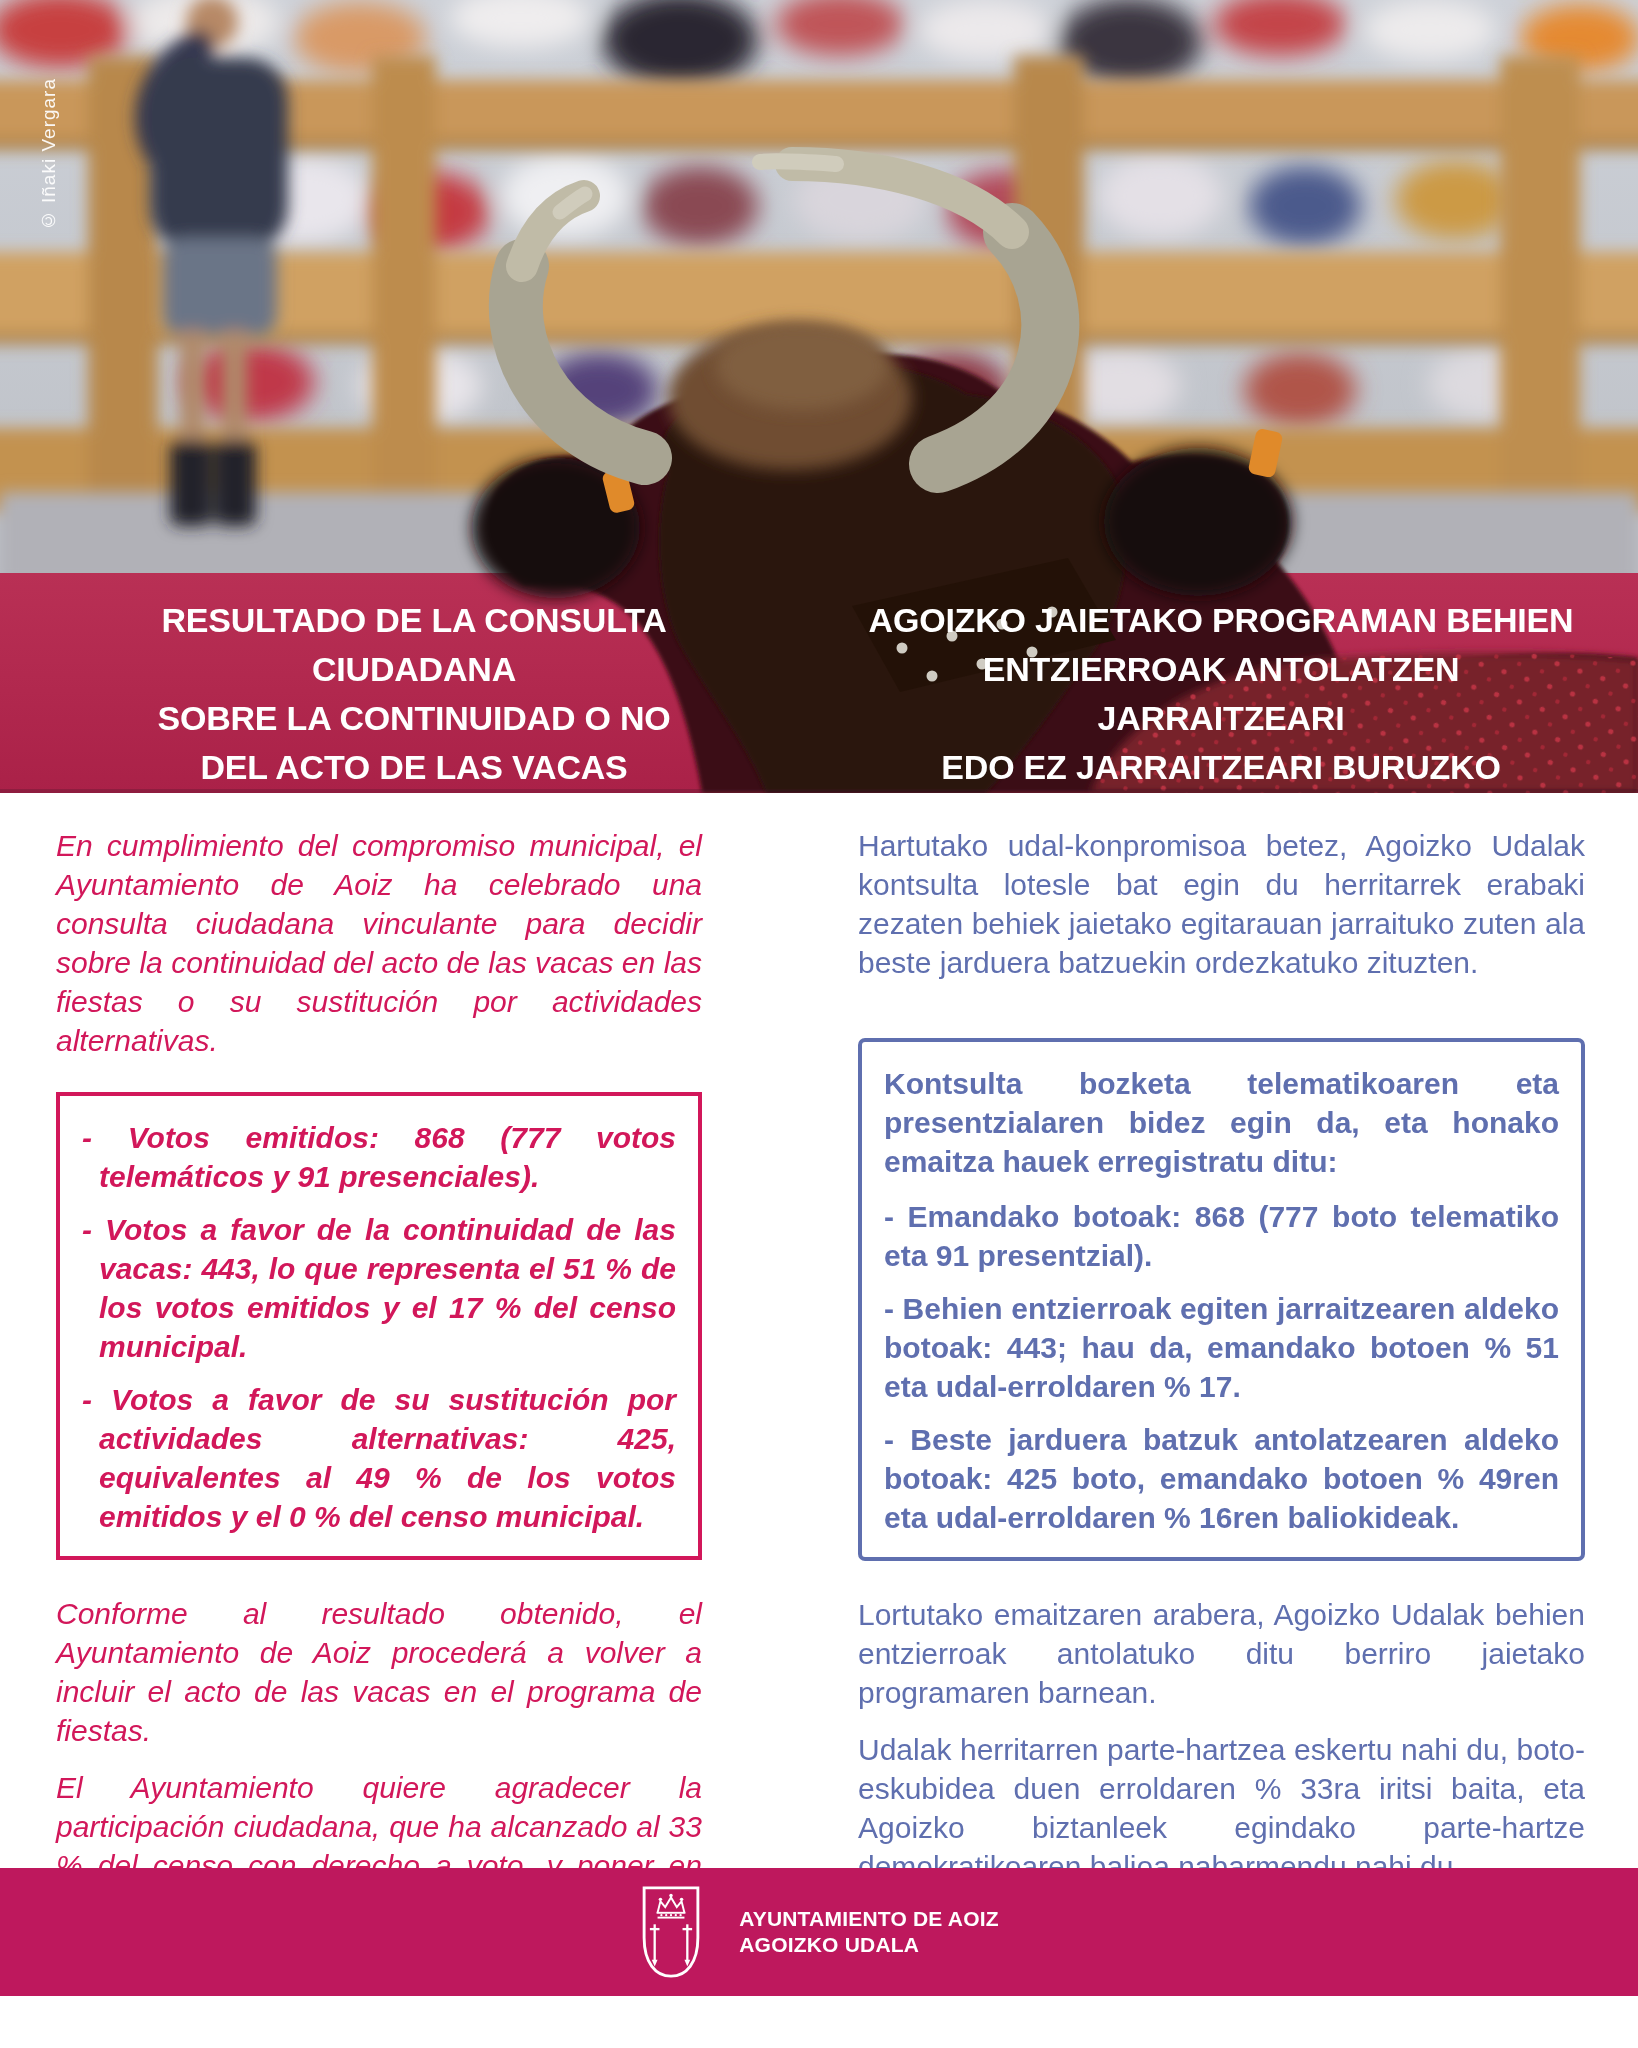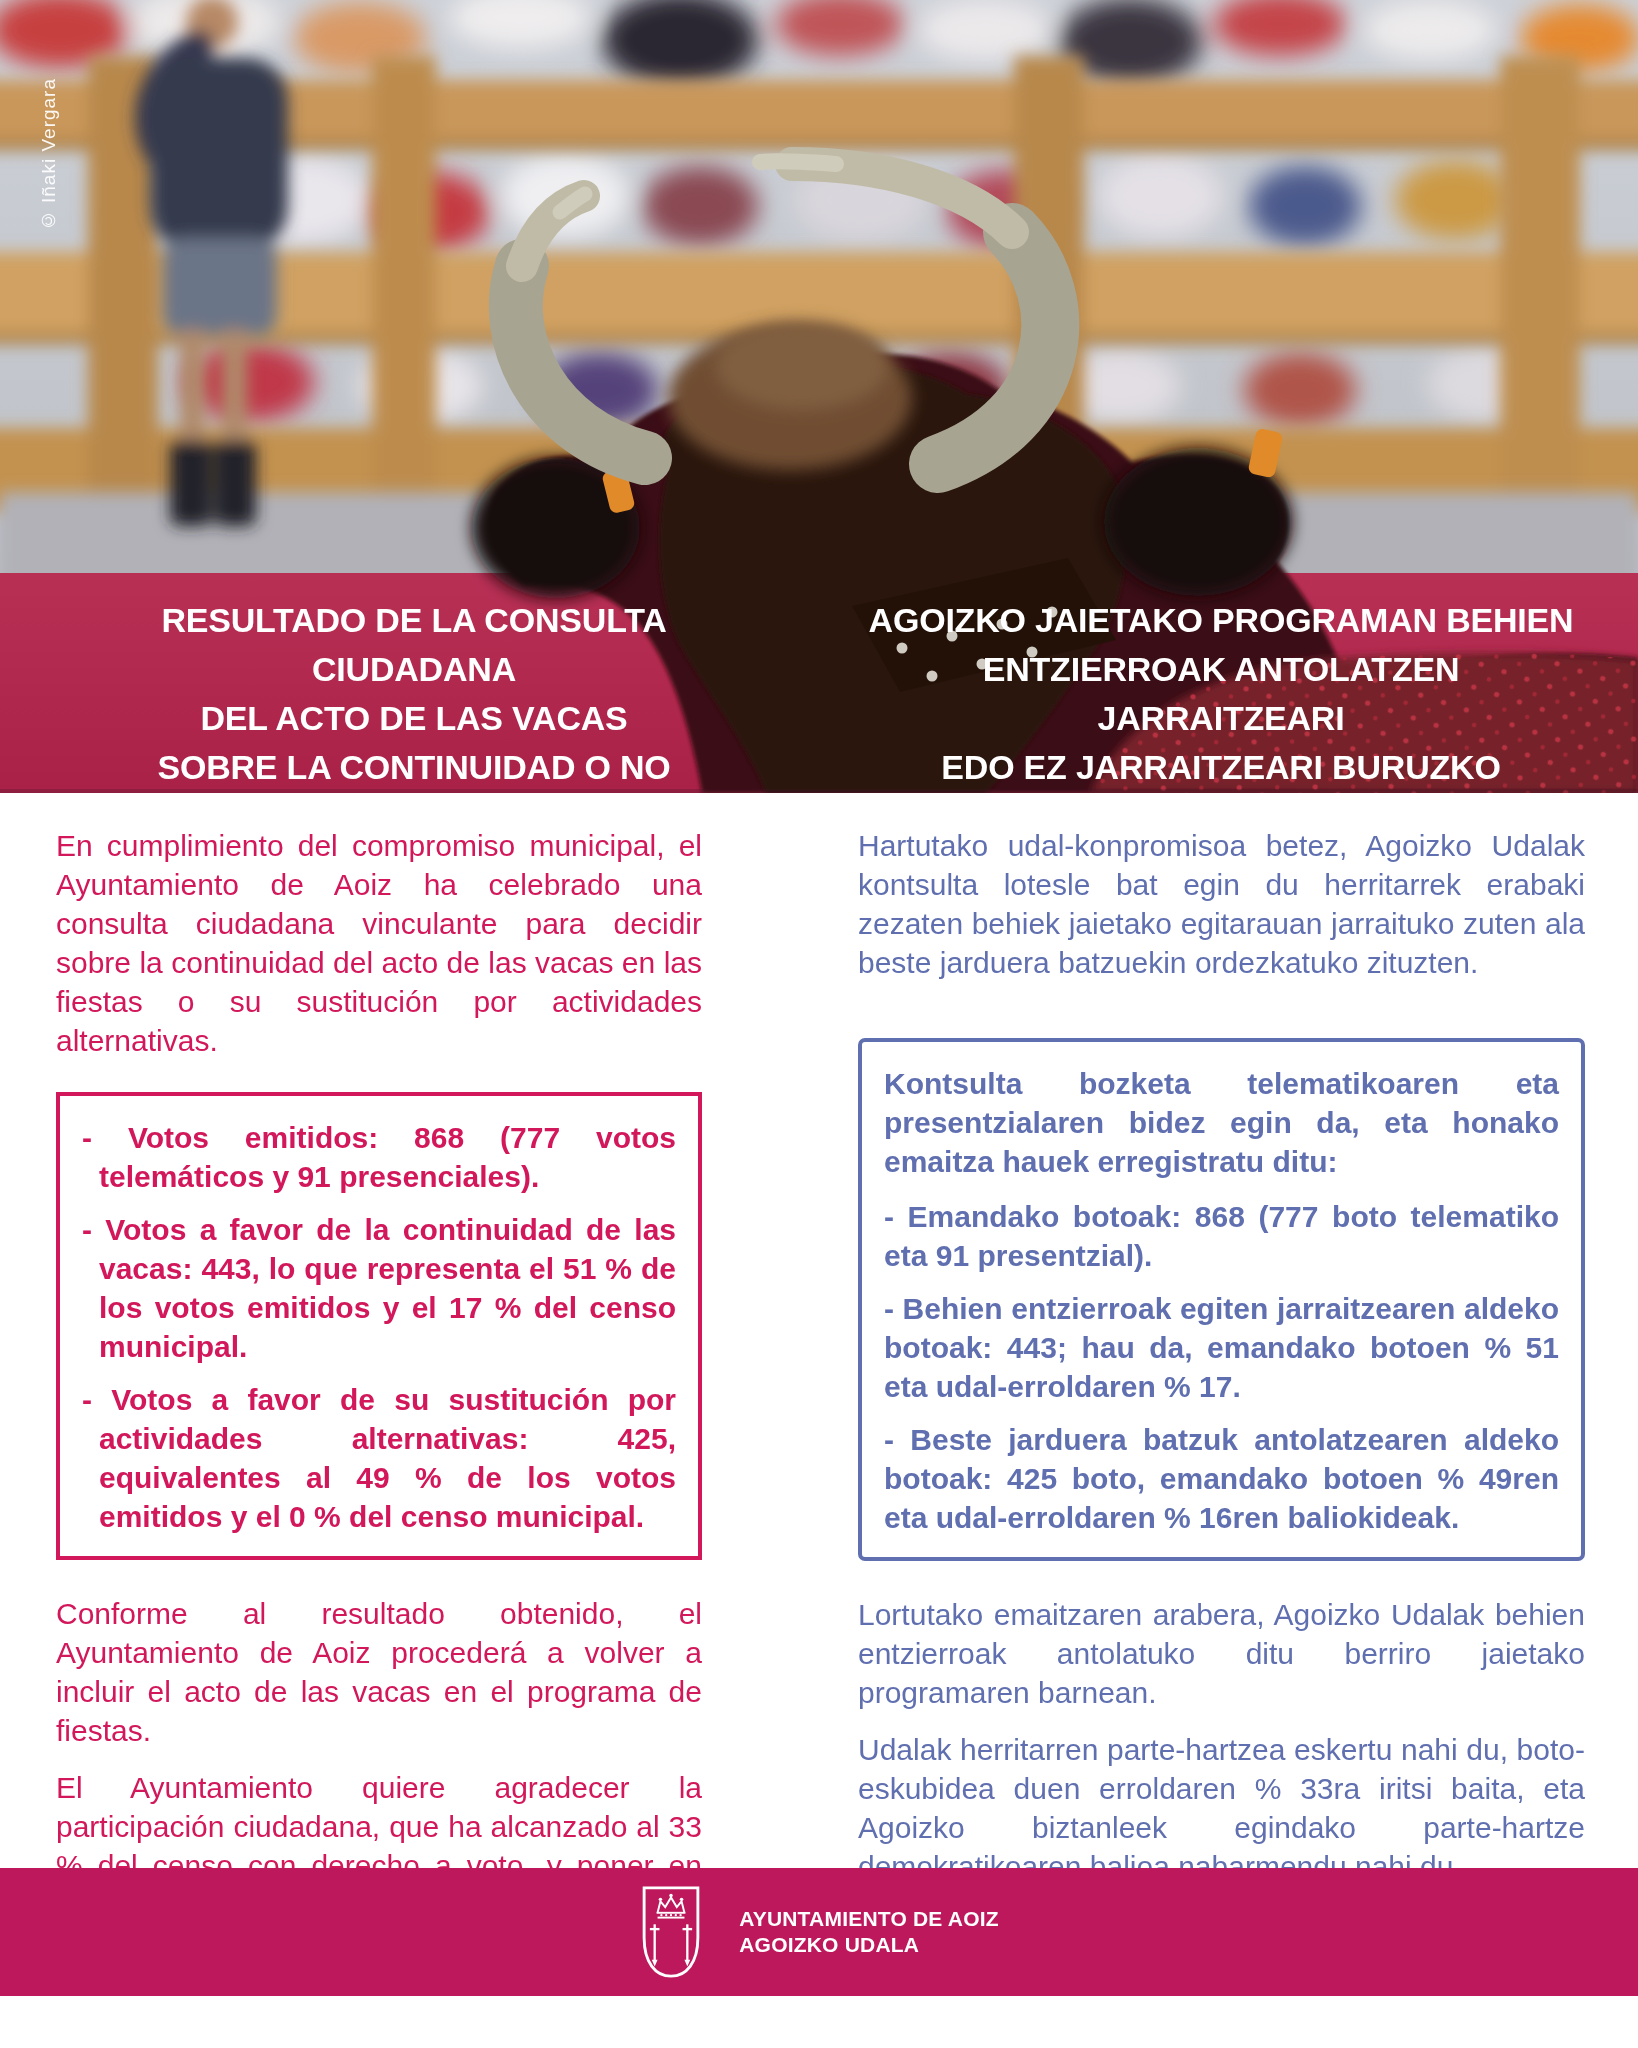--- a/index.html
+++ b/index.html
@@ -9,21 +9,21 @@
   .hero{position:absolute;left:0;top:0;width:1638px;height:793px;}
   .hero svg{display:block;}
   .credit{position:absolute;left:38px;top:78px;color:#ffffff;opacity:.93;font-size:19px;
           letter-spacing:1px;writing-mode:vertical-rl;transform:rotate(180deg);}
   .band-title{position:absolute;color:#ffffff;font-weight:800;font-size:34px;line-height:49px;
           text-align:center;letter-spacing:-0.2px;}
   .band-title.es{left:58px;top:596px;width:712px;}
   .band-title.eu{left:868px;top:596px;width:706px;}
   
   .col{position:absolute;top:826px;}
-  .col-es{left:56px;width:646px;color:#D2175A;}
+  .col-es{left:56px;width:646px;color:#D2175A;font-style:italic;}
   .col-eu{left:858px;width:727px;color:#5F6FAF;}
   .para{font-size:30px;line-height:39px;text-align:justify;margin:0 0 18px 0;}
   .box{border:4px solid;margin:32px 0 34px 0;padding:22px 22px 20px 22px;}
   .col-es .box{border-color:#D2175A;}
   .col-eu .box{border-color:#5F6FAF;margin-top:56px;border-radius:7px;}
   .box .para{font-weight:700;margin-bottom:14px;}
   .box .para.lead{margin-bottom:16px;}
   .box .para:last-child{margin-bottom:0;}
   .col-es .bullet{padding-left:17px;text-indent:-17px;}
   .outro1{margin-bottom:18px;}
@@ -163,22 +163,22 @@
           <path d="M836,164 C806,162 778,160 760,162" stroke="#D0CCBC" stroke-width="16"></path>
         </g>
       </g>
       <rect y="789" width="1638" height="4" fill="rgba(60,20,35,0.25)"></rect>
     </svg>
 
     <div class="credit">© Iñaki Vergara</div>
 
     <div class="band-title es">
       <div>RESULTADO DE LA CONSULTA CIUDADANA</div>
+      <div>SOBRE LA CONTINUIDAD O NO</div>
       <div>DEL ACTO DE LAS VACAS</div>
-      <div>SOBRE LA CONTINUIDAD O NO</div>
       <div>EN EL PROGRAMA DE FIESTAS</div>
     </div>
     <div class="band-title eu">
       <div>AGOIZKO JAIETAKO PROGRAMAN BEHIEN</div>
       <div>ENTZIERROAK ANTOLATZEN JARRAITZEARI</div>
       <div>EDO EZ JARRAITZEARI BURUZKO</div>
       <div>HERRI KONTSULTAREN EMAITZA</div>
     </div>
   </div>
 

